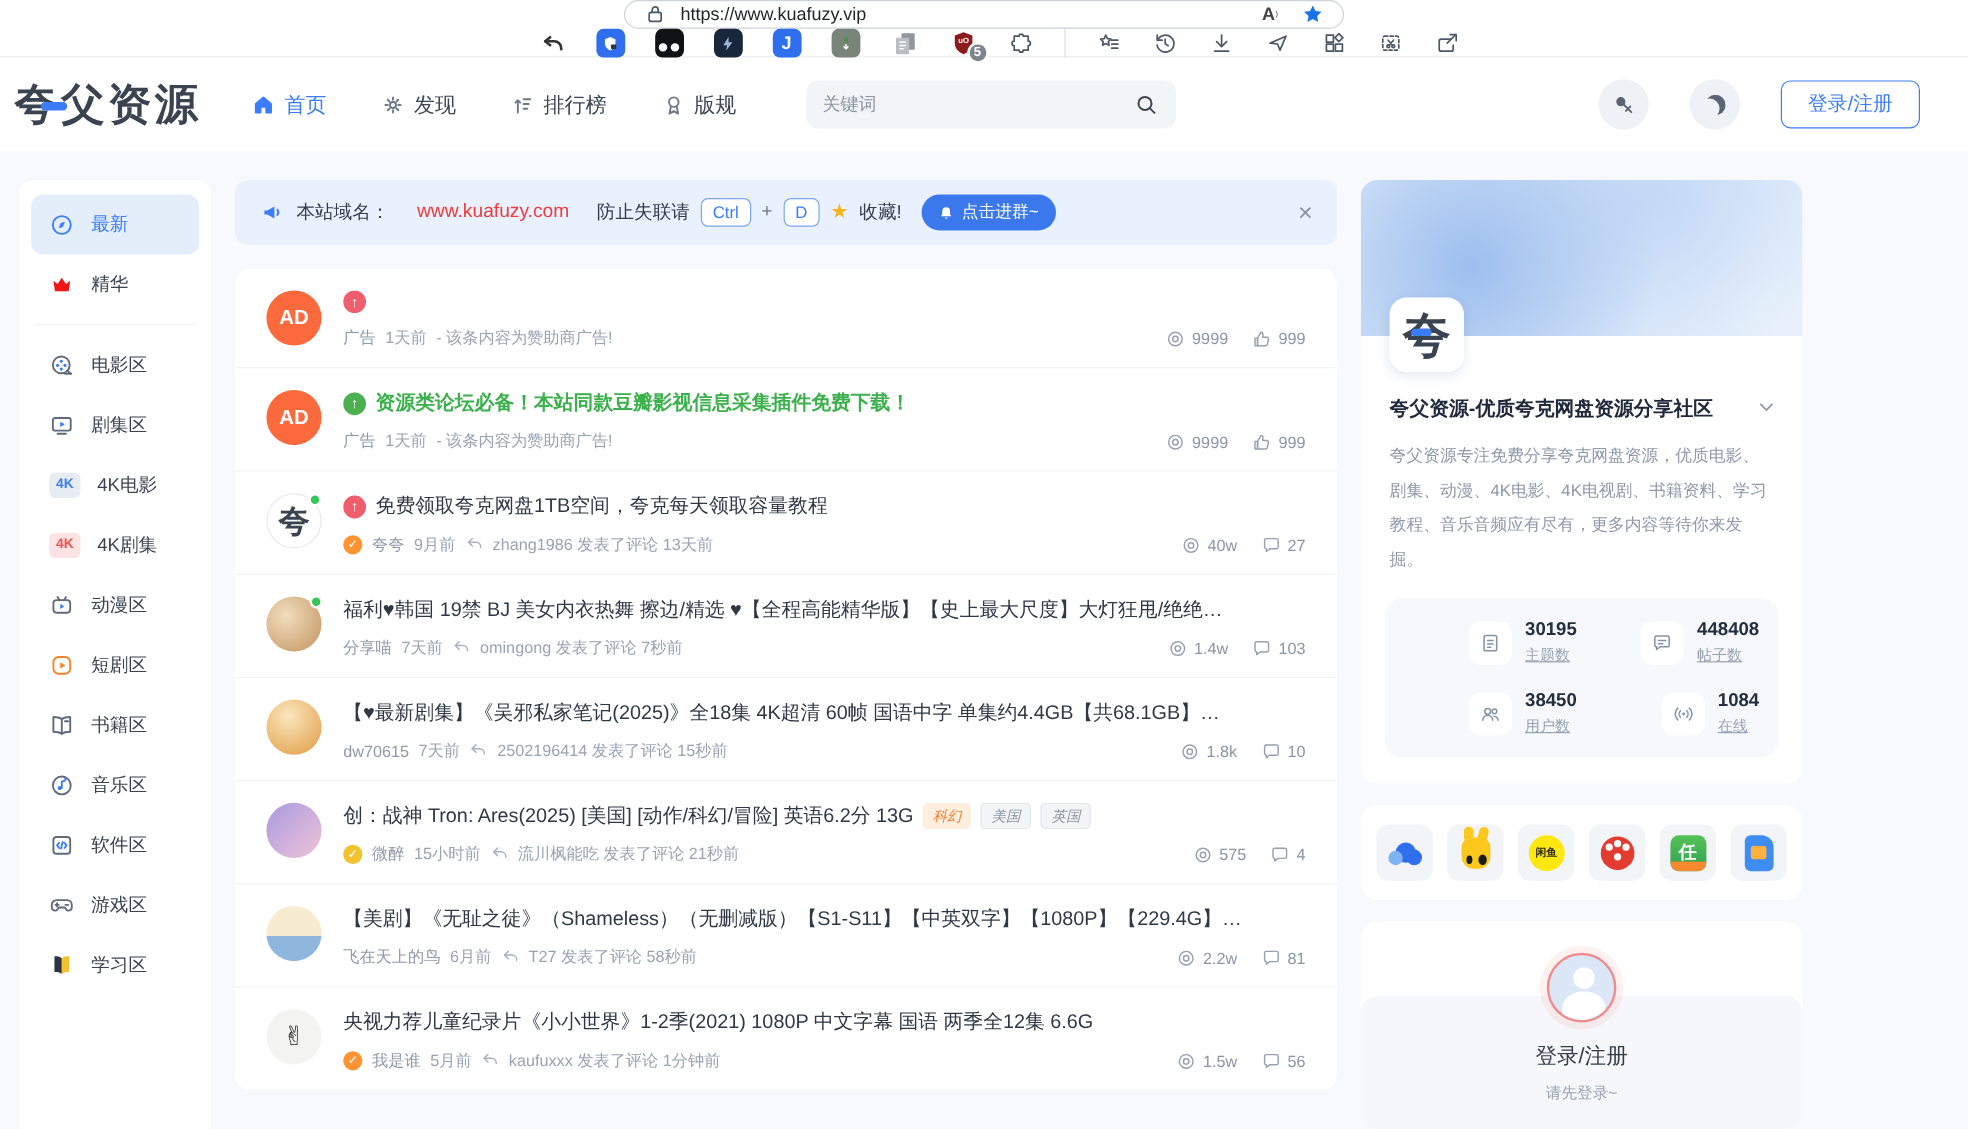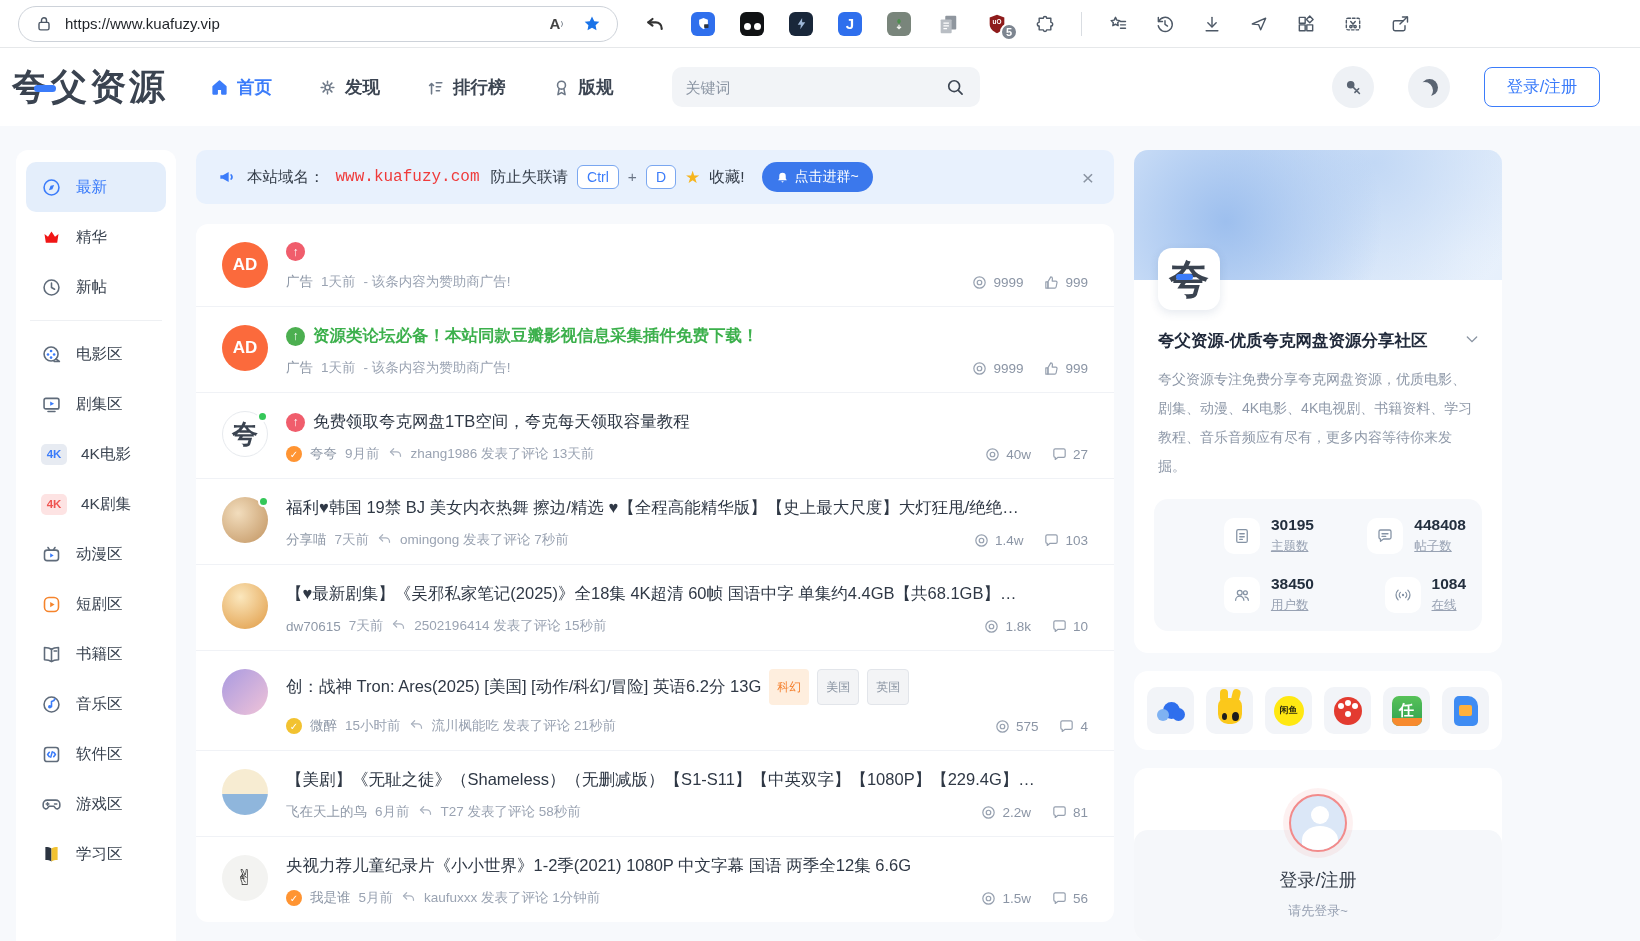--- a/index.html
+++ b/index.html
@@ -1,21 +1,21 @@
 <!DOCTYPE html>
 <html><head>
 <meta charset="utf-8">
 <style>
   * { margin:0; padding:0; box-sizing:border-box; }
   html,body { width:1640px; height:941px; overflow:hidden; background:#fff;
     font-family:"Liberation Sans","DejaVu Sans",sans-serif; color:#2b3440; }
 
   
   .browser-bar { height:48px; background:#fff; border-bottom:1px solid #e6e8ea;
-    display:flex; align-items:center; padding:0 18px; }
+    display:flex; align-items:center; padding:0 18px;flex-direction:column; }
   .url-pill { width:600px; height:36px; border:1px solid #cdd2d9; border-radius:18px;
     display:flex; align-items:center; padding:0 14px; gap:10px; background:#fff; }
   .url-text { flex:1; font-size:15px; color:#1f2328; }
   .tico { width:22px; height:22px; display:flex; align-items:center; justify-content:center; flex:none; }
   .tico svg { width:20px; height:20px; stroke:#4d5866; stroke-width:1.7; fill:none;
     stroke-linecap:round; stroke-linejoin:round; }
   .tb-icons { display:flex; align-items:center; gap:25px; margin-left:26px; }
   .ext { width:24px; height:24px; border-radius:6px; display:flex; align-items:center;
     justify-content:center; font-weight:bold; position:relative; flex:none; }
   .ext.e-shield { background:#2f6fed; }
@@ -30,21 +30,21 @@
     align-items:center; justify-content:center; border:2px solid #fff; }
   .sep { width:1px; height:24px; background:#d9dde2; }
   .ra-a { font-size:15px; color:#444; font-weight:bold; }
 
   
   .site-header { height:78px; background:#fff; display:flex; align-items:center; padding:0 10px 0 8px; }
   .logo { font-size:36px; font-weight:bold; color:#3a4350; letter-spacing:3px; position:relative; padding-left:4px; }
   .logo .blue-bar { position:absolute; left:26px; top:22px; width:22px; height:7px;
     background:#3b7cfa; border-radius:4px; }
   .main-nav { display:flex; gap:46px; margin-left:42px; }
-  .nav-item { display:flex; align-items:center; gap:8px; font-size:17.5px; font-weight:bold;
+  .nav-item { display:flex; align-items:center; gap:8px; font-size:17.5px; font-weight:normal;
     color:#3c4552; cursor:pointer; }
   .nav-item svg { width:19px; height:19px; stroke:#6d7887; fill:none; stroke-width:2;
     stroke-linecap:round; stroke-linejoin:round; }
   .nav-item.active { color:#3b7cfa; }
   .nav-item.active svg { stroke:#3b7cfa; fill:#3b7cfa; }
   .search-box { margin-left:58px; width:308px; height:40px; background:#f2f4f7; border-radius:10px;
     display:flex; align-items:center; padding:0 14px; }
   .search-box input { flex:1; border:none; outline:none; background:transparent; font-size:15px;
     color:#333; font-family:inherit; }
   .search-box input::placeholder { color:#8a94a2; }
@@ -69,21 +69,21 @@
   .lsb-div { border-top:1px solid #eef0f3; margin:8px 4px; }
   .k-badge { width:26px; height:21px; border-radius:5px; font-size:11.5px; font-weight:bold;
     display:flex; align-items:center; justify-content:center; flex:none; }
   .k-blue { background:#e7ebf2; color:#3b7cfa; }
   .k-red { background:#fde3e3; color:#ef5350; }
 
   
   .main-col { width:918px; flex:none; }
   .announce { height:54px; background:#e8f1fd; border-radius:10px; display:flex; align-items:center;
     padding:0 20px; gap:9px; font-size:15.5px; color:#333c48; }
-  .announce .domain { color:#ef3b3b; margin:0 2px; font-size:16px;font-family:Liberation Mono, monospace; }
+  .announce .domain { color:#ef3b3b; margin:0 14px; font-size:16px; }
   .keycap { border:1px solid #7aa7f0; background:#fff; color:#3b7cfa; border-radius:6px;
     padding:3px 9px; font-size:14px; }
   .a-plus { color:#6b7686; }
   .a-star { color:#f6b51e; font-size:17px; }
   .join-btn { margin-left:8px; height:30px; background:#3b78ec; color:#fff; border:none; border-radius:16px;
     padding:0 14px; font-size:14px; display:flex; align-items:center; gap:6px; cursor:pointer; font-family:inherit;}
   .a-close { margin-left:auto; color:#8a94a2; font-size:21px; cursor:pointer; line-height:1; }
 
   .posts-card { margin-top:20px; background:#fff; border-radius:12px; overflow:hidden; }
   .post { display:flex; gap:18px; padding:18px 26px 15px; border-bottom:1px solid #f0f2f6; }
@@ -101,22 +101,22 @@
   .post-main { flex:1; min-width:0; }
   .post-title { font-size:16.5px; color:#2f3845; display:flex; align-items:center; gap:8px;
     white-space:nowrap; overflow:hidden; }
   .post-title .txt { overflow:hidden; text-overflow:ellipsis; }
   .t-red { color:#ef3f3b; font-weight:bold; }
   .t-green { color:#3cb04c; font-weight:bold; }
   .pin { width:19px; height:19px; border-radius:50%; color:#fff; font-size:12px; font-weight:bold;
     display:flex; align-items:center; justify-content:center; flex:none; }
   .pin-red { background:#f05d6c; }
   .pin-green { background:#4caf50; }
-  .tag { height:36px; border-radius:4px; padding:0 8px; font-size:12px; display:inline-flex;
-    align-items:center; flex:none; }
+  .tag { height:22px; border-radius:4px; padding:0 8px; font-size:12px; display:inline-flex;
+    align-items:center; flex:none;font-style:italic; }
   .tag-orange { background:#feeede; color:#f57f2c; }
   .tag-gray { background:#f3f4f6; border:1px solid #e2e5ea; color:#8a94a2; }
   .post-meta { margin-top:12px; display:flex; align-items:center; gap:8px; font-size:13.5px; color:#9aa3b2; }
   .chk { width:16px; height:16px; border-radius:50%; color:#fff; font-size:10px; display:flex;
     align-items:center; justify-content:center; flex:none; }
   .chk-orange { background:#ff9432; }
   .chk-yellow { background:#f2c230; }
   .meta-author { color:#8f99a8; }
   .reply-ic svg { width:15px; height:15px; stroke:#aab2bf; fill:none; stroke-width:2;
     stroke-linecap:round; stroke-linejoin:round; }
@@ -384,27 +384,20 @@
           <path d="M15 9l-2 5-4 1 2-5z" fill="#3b7cfa" stroke="none"></path>
         </svg>
       <span>最新</span>
     </div>
     <div class="lsb-item">
       <svg viewBox="0 0 24 24">
           <path d="M4 8l4 3 4-6 4 6 4-3-1.5 10h-13z" fill="#f01616" stroke="none"></path>
         </svg>
       <span>精华</span>
     </div>
-    <div class="lsb-item">
-      <svg viewBox="0 0 24 24">
-          <circle cx="12" cy="12" r="8.5"></circle>
-          <path d="M12 7v5l3.5 2"></path>
-        </svg>
-      <span>新帖</span>
-    </div>
     <div class="lsb-div"></div>
     <div class="lsb-item">
       <svg viewBox="0 0 24 24">
           <circle cx="11.5" cy="11.5" r="8"></circle>
           <circle cx="11.5" cy="8" r="1.5" fill="#3b7cfa" stroke="none"></circle>
           <circle cx="8" cy="12" r="1.5" fill="#3b7cfa" stroke="none"></circle>
           <circle cx="15" cy="12" r="1.5" fill="#3b7cfa" stroke="none"></circle>
           <circle cx="11.5" cy="15.5" r="1.5" fill="#3b7cfa" stroke="none"></circle>
           <path d="M17 17l4 3h-6"></path>
         </svg>

